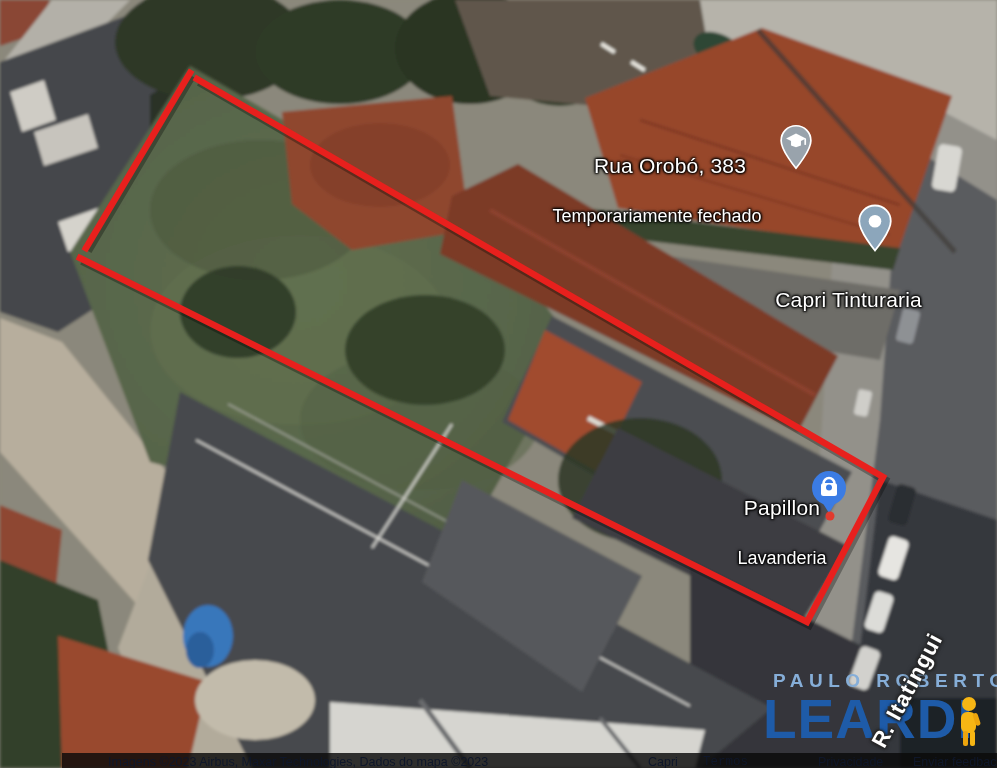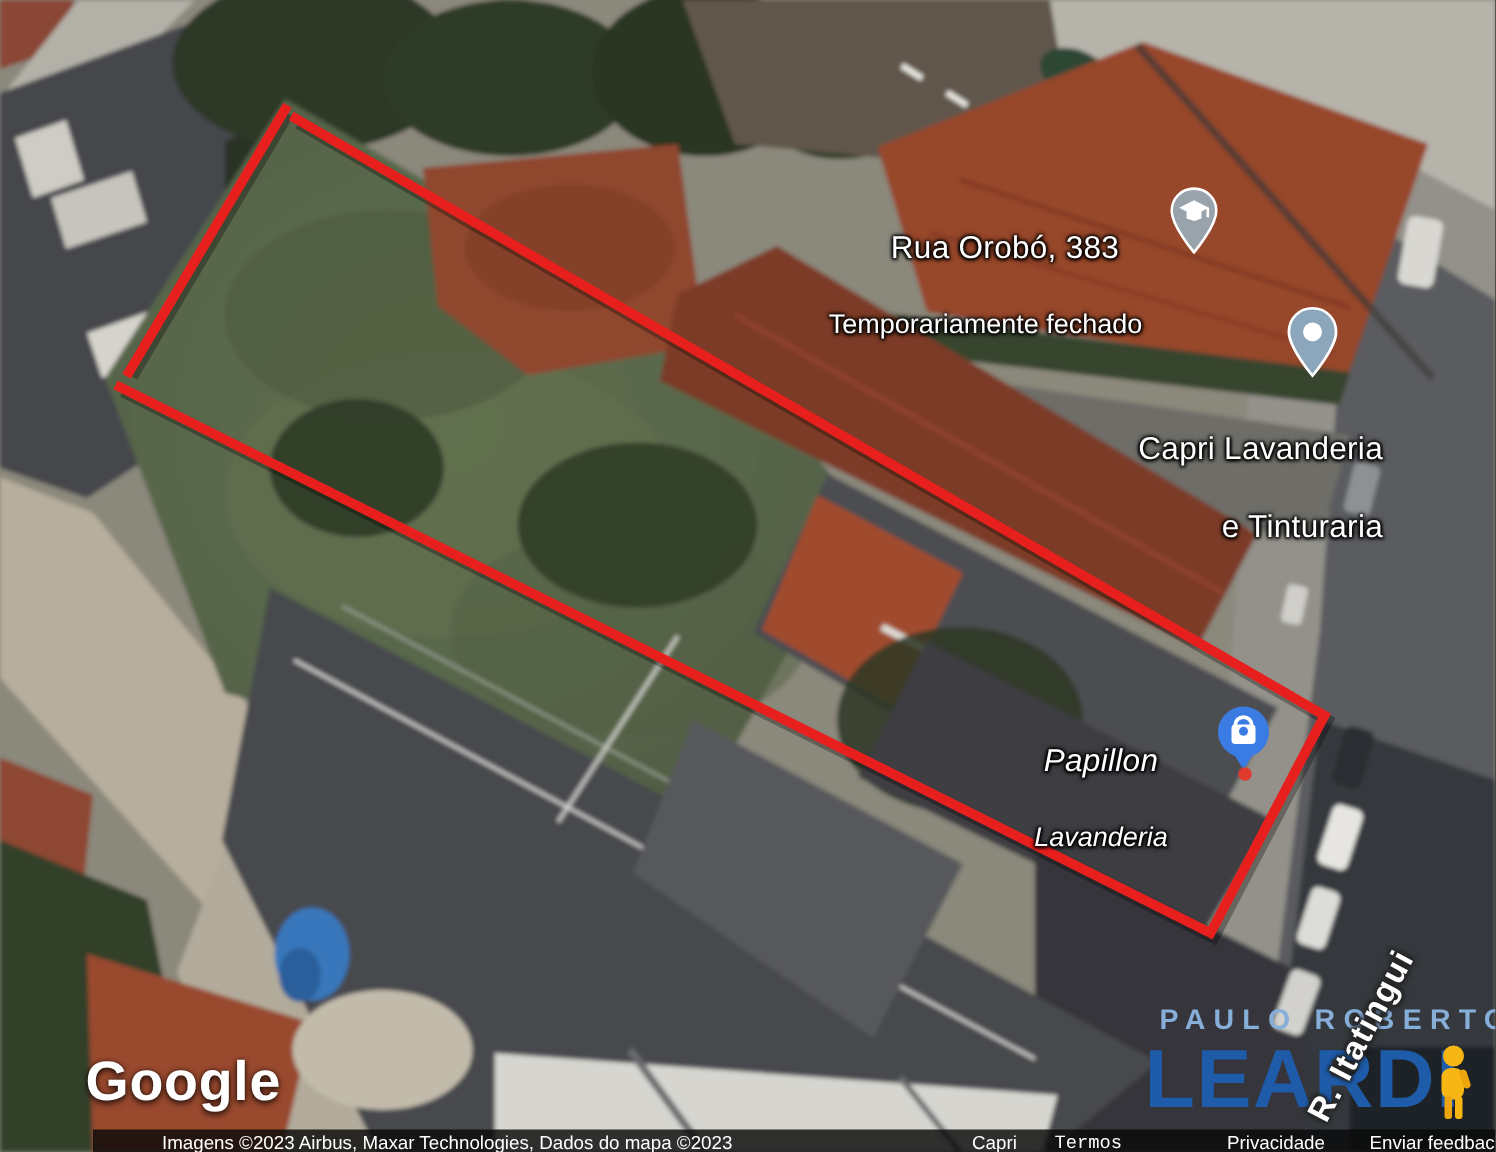--- a/index.html
+++ b/index.html
@@ -26,21 +26,21 @@
     transform:rotate(-62deg);transform-origin:left center;white-space:nowrap;
     text-shadow:-1px -1px 2px rgba(40,40,40,.95),1px -1px 2px rgba(40,40,40,.95),
                 -1px 1px 2px rgba(40,40,40,.95),1px 1px 2px rgba(40,40,40,.95),0 0 5px rgba(0,0,0,.7);
   }
   .google-logo{
     position:absolute;left:57px;top:700px;z-index:7;color:#fff;font-size:37px;font-weight:bold;
     letter-spacing:.5px;text-shadow:0 2px 4px rgba(0,0,0,.7),0 0 3px rgba(0,0,0,.55);
   }
   .attribution{
     position:absolute;left:62px;top:753px;width:935px;height:15px;z-index:8;
-    background:rgba(10,10,10,.82);color:#ffffff;font-size:12.5px;overflow:hidden;
+    background:rgba(10,10,10,.82);color:#0f172a;font-size:12.5px;overflow:hidden;
   }
   .attribution span{position:absolute;top:2px;white-space:nowrap;}
   .attr-copyright{left:46px;}
   .attr-link-0{left:586px;}
   .attr-link-1{left:641px;font-family:Liberation Mono, monospace;}
   .attr-link-2{left:756px;}
   .attr-link-3{left:851px;}
   .watermark{position:absolute;left:0;top:0;width:997px;height:768px;pointer-events:none;}
   .wm-line1{
     position:absolute;left:773px;top:670px;font-size:19px;font-weight:600;
@@ -187,44 +187,42 @@
     <div class="poi-line poi-sub" style="margin-left:-26px;">Temporariamente fechado</div>
   </div>
   <svg class="pin" style="left:779px;top:124px;" width="34" height="46" viewBox="0 0 24 32">
     <path d="M12 1C6 1 1.5 5.6 1.5 11.5 1.5 18.5 12 31 12 31s10.5-12.5 10.5-19.5C22.5 5.6 18 1 12 1z" stroke="#ffffff" stroke-width="1.2" fill="#99a3ac"></path>
     <polygon points="12,6.5 19,10 12,13.5 5,10" fill="#ffffff"></polygon>
     <polygon points="8.5,11.5 15.5,11.5 15.5,15 12,16.2 8.5,15" fill="#ffffff"></polygon>
     <line x1="18.5" y1="10" x2="18.5" y2="14.5" stroke="#ffffff" stroke-width="1.2"></line>
   </svg>
 
   <div class="poi" style="right:75px;top:260px;text-align:right;">
-    <div class="poi-line poi-title">Capri Lavanderia</div>
-    <div class="poi-line poi-title">e Tinturaria</div>
+    <div class="poi-line poi-title">Capri Tinturaria</div>
   </div>
   <svg class="pin" style="left:857px;top:203px;" width="36" height="50" viewBox="0 0 24 32">
     <path d="M12 1C6 1 1.5 5.6 1.5 11.5 1.5 18.5 12 31 12 31s10.5-12.5 10.5-19.5C22.5 5.6 18 1 12 1z" stroke="#ffffff" stroke-width="1.2" fill="#8ca6bb"></path>
     <circle cx="12" cy="11.5" r="4.2" fill="#ffffff"></circle>
   </svg>
 
-  <div class="poi" style="left:672px;top:468px;width:124px;text-align:center;font-style:italic;">
+  <div class="poi" style="left:720px;top:468px;width:124px;text-align:center;">
     <div class="poi-line poi-title">Papillon</div>
     <div class="poi-line poi-sub">Lavanderia</div>
   </div>
   <svg class="pin" style="left:808px;top:466px;" width="42" height="56" viewBox="0 0 42 56">
     <polygon points="14,36 28,36 21,47" fill="#3b7ce4"></polygon>
     <circle cx="21" cy="22" r="17" fill="#3b7ce4"></circle>
     <path d="M15.5 17.5 a5.5 5.5 0 0 1 11 0" fill="none" stroke="#ffffff" stroke-width="2.5"></path>
     <rect x="13" y="17" width="16" height="13" rx="2.5" fill="#ffffff"></rect>
     <circle cx="21" cy="21.5" r="3" fill="#3b7ce4"></circle>
     <circle cx="22" cy="50" r="4.5" fill="#e13a2e"></circle>
   </svg>
 
   <div class="street-label" style="left:878px;top:733px;">R. Itatingui</div>
 
-  <div class="google-logo">Google</div>
 
   <div class="attribution">
     <span class="attr-copyright">Imagens ©2023 Airbus, Maxar Technologies, Dados do mapa ©2023</span>
     <span class="attr-link-0">Capri</span>
     <span class="attr-link-1">Termos</span>
     <span class="attr-link-2">Privacidade</span>
     <span class="attr-link-3">Enviar feedback</span>
   </div>
 
 </div>

